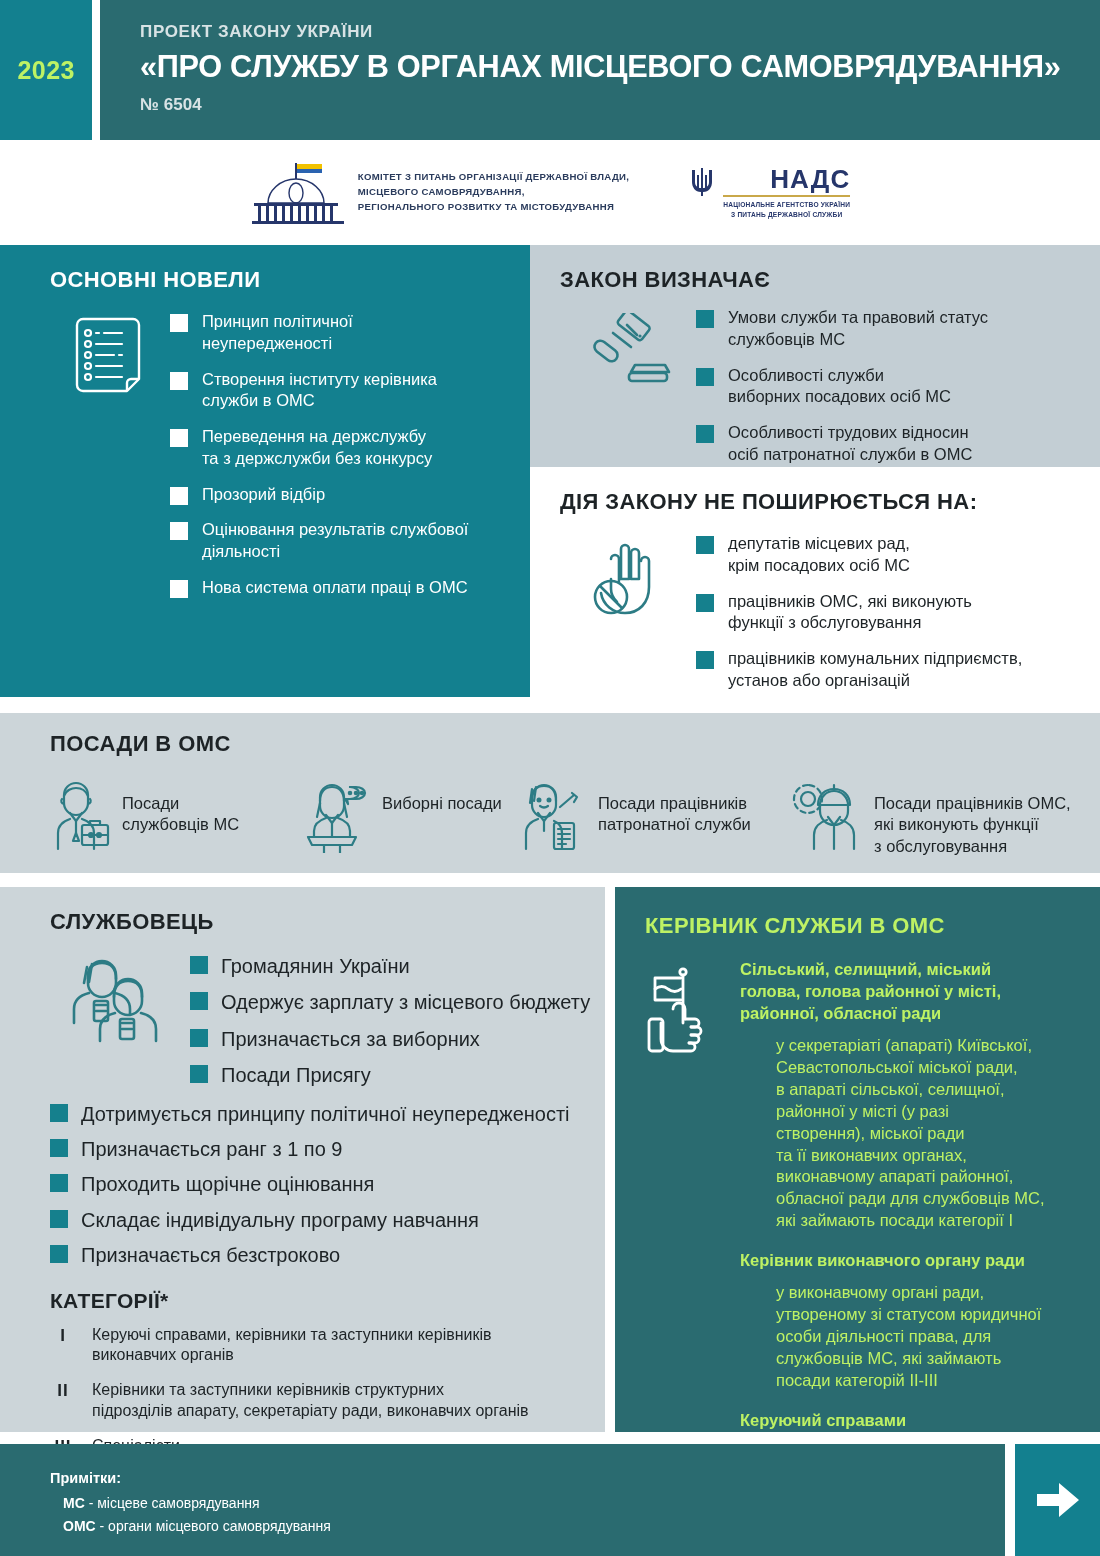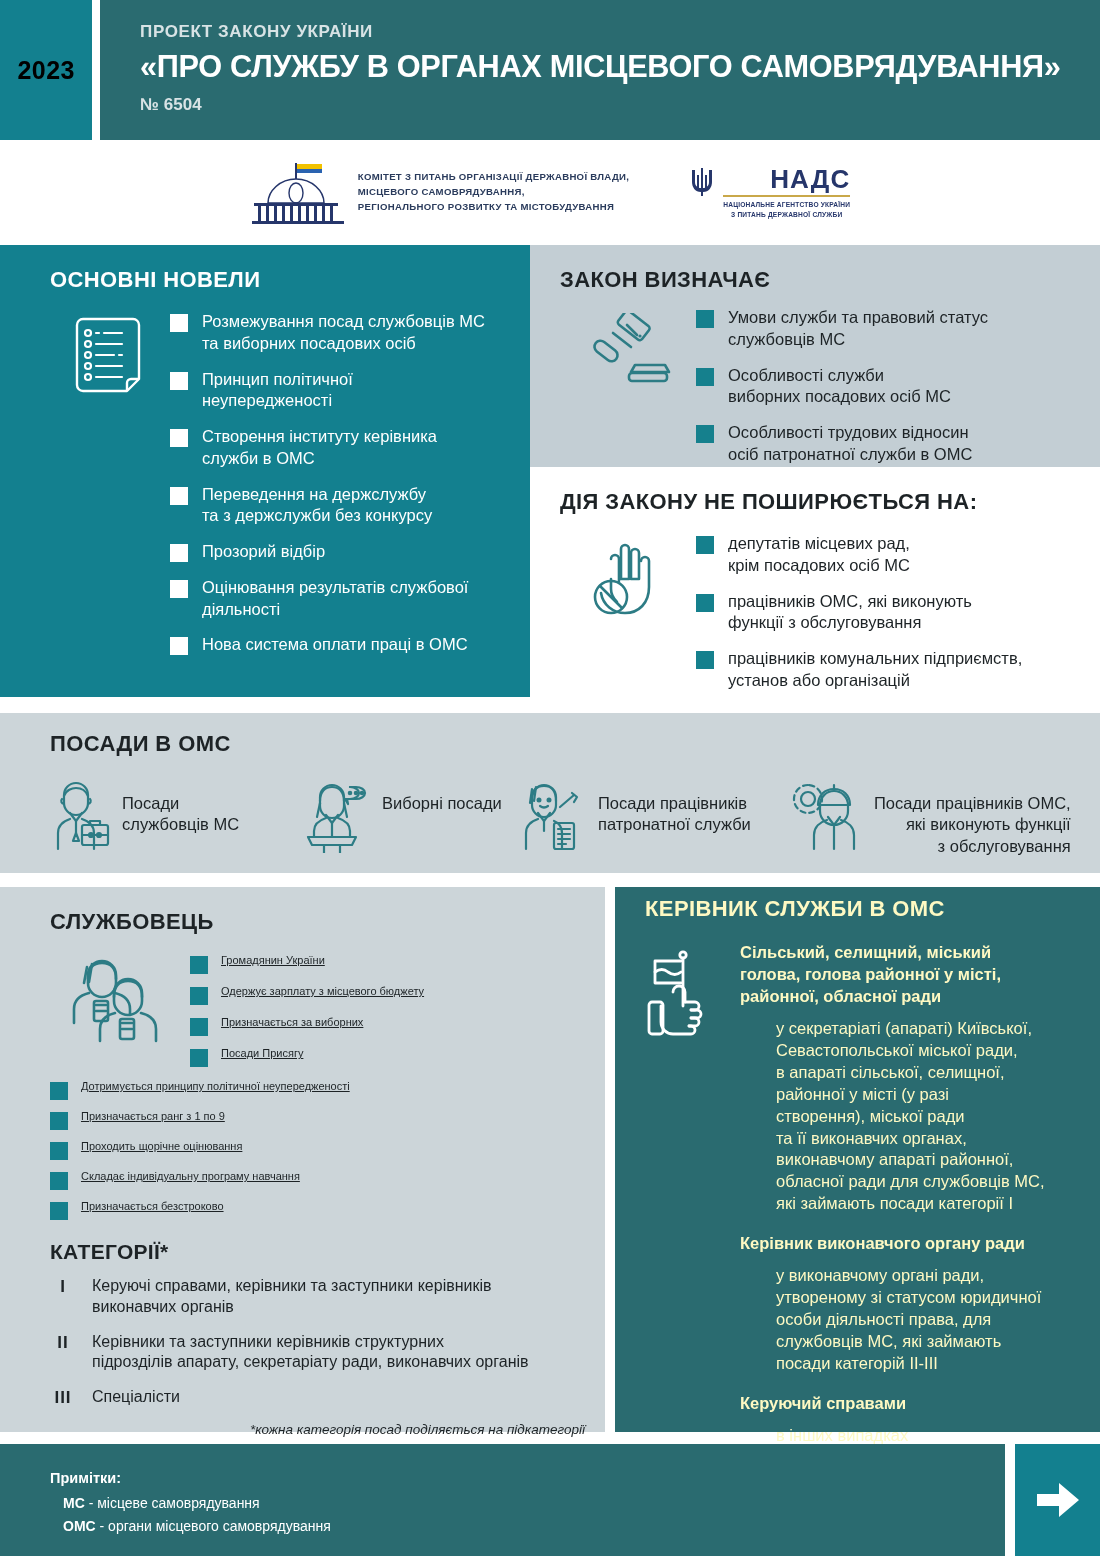--- a/index.html
+++ b/index.html
@@ -32,21 +32,21 @@
     display:flex;
     height:140px;
     width:100%;
   }
   .header .year-box{
     width:108px;
     background:var(--teal-bright);
     display:flex;
     align-items:center;
     justify-content:center;
-    color:#000000;
+    color:#bef264;
     font-size:25px;
     font-weight:bold;
     letter-spacing:.5px;
   }
   .header .gap{ width:9px; background:#fff; }
   .header .title-box{
     flex:1;
     background:var(--teal-dark);
     padding:22px 30px 0 40px;
     color:#fff;
@@ -168,42 +168,42 @@
   }
   .pos-item{ display:flex; align-items:flex-start; gap:10px; }
   .pos-item .plabel{
     font-size:16.5px;
     line-height:1.3;
     padding-top:14px;
   }
   .pi1{ width:250px; }
   .pi2{ width:220px; }
   .pi3{ width:270px; }
-  .pi4{ width:300px;text-align:right; }
+  .pi4{ width:300px; }
 
   
   .band3{ display:flex; margin-top:14px; height:545px; }
   .sluzhbovets{
     width:605px;
     background:var(--grey-blue);
     padding:22px 12px 0 50px;
   }
   .kerivnyk{
     flex:1;
     margin-left:10px;
     background:var(--teal-dark);
-    color:#fef9c3;
-    padding:9px 26px 0 30px;
+    color:#bef264;
+    padding:26px 26px 0 30px;
   }
 
   .sl-row{ display:flex; margin-top:18px; }
   .sl-icon{ width:140px; flex:none; display:flex; justify-content:center; padding-top:4px;}
   .sl-bullets{ flex:1; }
   .sl-bullet{ display:flex; gap:13px; align-items:flex-start; margin-bottom:10px; }
-  .sl-bullet .btxt{ font-size:11px;text-decoration:underline; }
+  .sl-bullet .btxt{ font-size:20px; }
 
   .sl-bullets2{ margin-top:2px; }
   .sl-bullets2 .sl-bullet{ margin-bottom:9px; }
 
   .kat-title{ font-size:21px; font-weight:bold; margin-top:20px; letter-spacing:.3px;}
   .kat-list{ margin-top:12px; }
   .kat-row{ display:flex; gap:16px; margin-bottom:14px; align-items:flex-start;}
   .kat-num{
     font-size:17px; font-weight:bold; width:26px; text-align:center; flex:none;
     letter-spacing:1px; padding-top:1px;
@@ -338,25 +338,20 @@
                 <path d="M25 49 h26"></path>
               <circle cx="17" cy="60" r="3"></circle>
                 <path d="M25 60 h26"></path>
             </g>
           </svg>
         </span>
       </div>
       <div class="bullets">
         <div class="bullet">
           <span class="sq white"></span>
-          <span class="btxt" style="white-space:pre-line">Розмежування посад службовців МС
-та виборних посадових осіб</span>
-        </div>
-        <div class="bullet">
-          <span class="sq white"></span>
           <span class="btxt" style="white-space:pre-line">Принцип політичної
 неупередженості</span>
         </div>
         <div class="bullet">
           <span class="sq white"></span>
           <span class="btxt" style="white-space:pre-line">Створення інституту керівника
 служби в ОМС</span>
         </div>
         <div class="bullet">
           <span class="sq white"></span>

